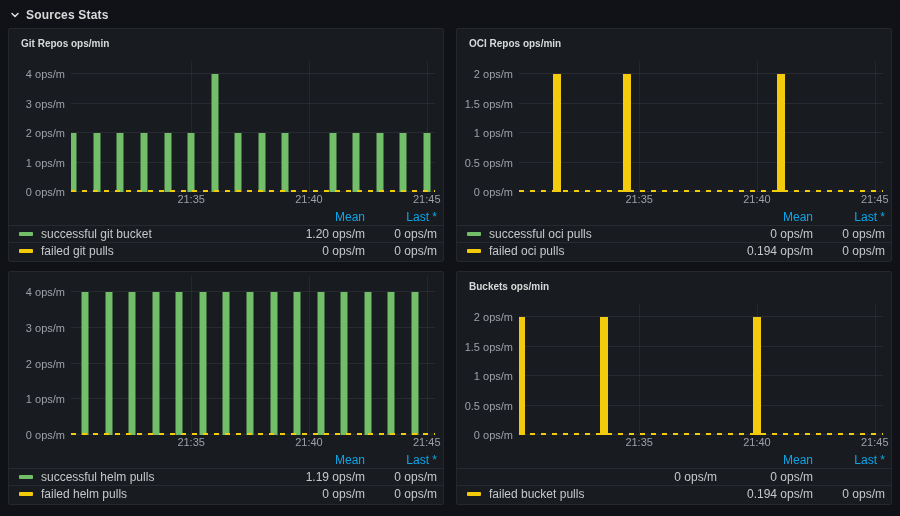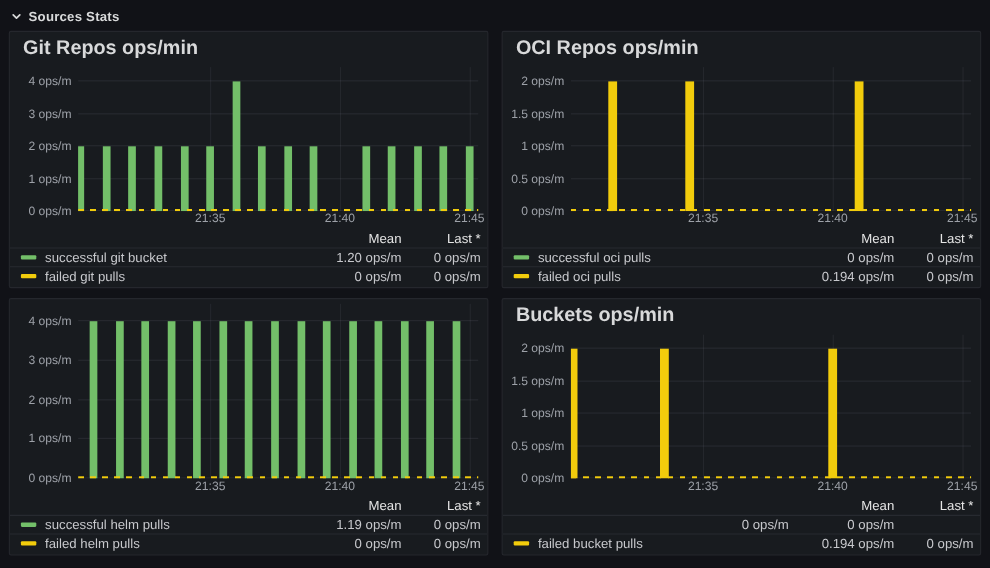--- a/index.html
+++ b/index.html
@@ -14,21 +14,21 @@
   .section-header .chev svg { display:block; }
   .section-title { font-size:12px; font-weight:700; letter-spacing:.2px; color:#d8d9da; }
 
   .grid { display:grid; grid-template-columns:1fr 1fr; grid-template-rows:234px 234px;
     column-gap:12px; row-gap:9px; }
 
   .panel { background:#181b1f; border:1px solid #25272d; border-radius:2px;
     display:flex; flex-direction:column; overflow:hidden; position:relative; }
 
   .panel-title { height:28px; flex:0 0 28px; display:flex; align-items:center;
-    padding:0 12px; font-size:18px; font-weight:600; color:#d8d9da; cursor:pointer; }
+    padding:0 12px; font-size:10px; font-weight:600; color:#d8d9da; cursor:pointer; }
 
   .chart-area { flex:1 1 auto; display:flex; padding:4px 8px 0 6px; min-height:0; }
   .y-axis { flex:0 0 56px; position:relative; }
   .y-tick-label { position:absolute; right:6px; transform:translateY(50%);
     font-size:11px; color:#9da1a8; white-space:nowrap; }
   .plot { flex:1 1 auto; position:relative; overflow:hidden; cursor:crosshair; }
   .gridline-h { position:absolute; left:0; right:0; height:1px;
     background:rgba(204,204,220,.09); }
   .gridline-v { position:absolute; top:0; bottom:0; width:1px;
     background:rgba(204,204,220,.07); }
@@ -36,21 +36,21 @@
   .bar { position:absolute; bottom:0; transform:translateX(-50%); z-index:2; }
 
   .x-axis { flex:0 0 15px; position:relative; margin:1px 8px 0 62px; overflow:visible; }
   .x-tick-label { position:absolute; transform:translateX(-50%); font-size:11px;
     color:#9da1a8; white-space:nowrap; }
 
   .legend { flex:0 0 auto; font-size:12px; padding-bottom:2px; }
   .legend-row { display:grid; grid-template-columns:1fr 96px 72px; align-items:center;
     padding:0 6px 0 10px; }
   .legend-head { height:16px; margin-top:1px; }
-  .legend-head .col { color:#e5e5e5; text-align:right; font-weight:500; cursor:pointer; }
+  .legend-head .col { color:#0ea5e9; text-align:right; font-weight:500; cursor:pointer; }
   .legend-series { height:17px; border-top:1px solid rgba(204,204,220,.09); }
   .series-name { display:flex; align-items:center; gap:8px; color:#c7c8cc; cursor:pointer; }
   .chip { width:14px; height:4px; border-radius:1px; flex:0 0 14px; }
   .val { text-align:right; color:#c7c8cc; }
 </style>
 </head>
 <body>
 
 <div class="page">
 

